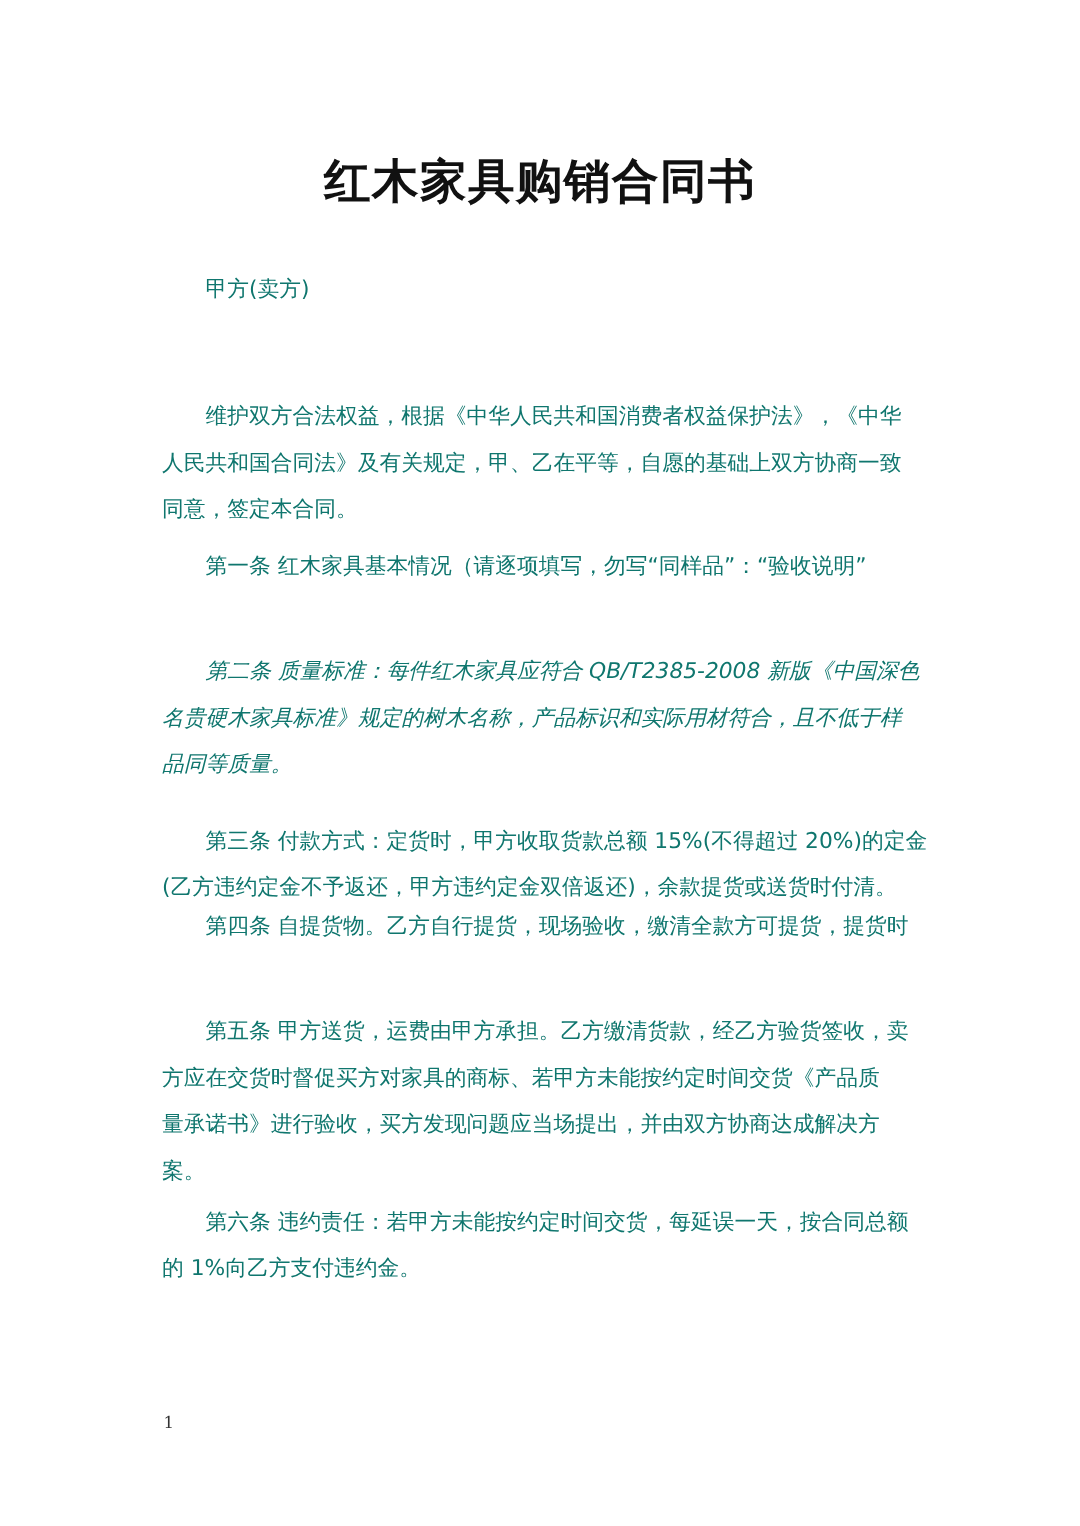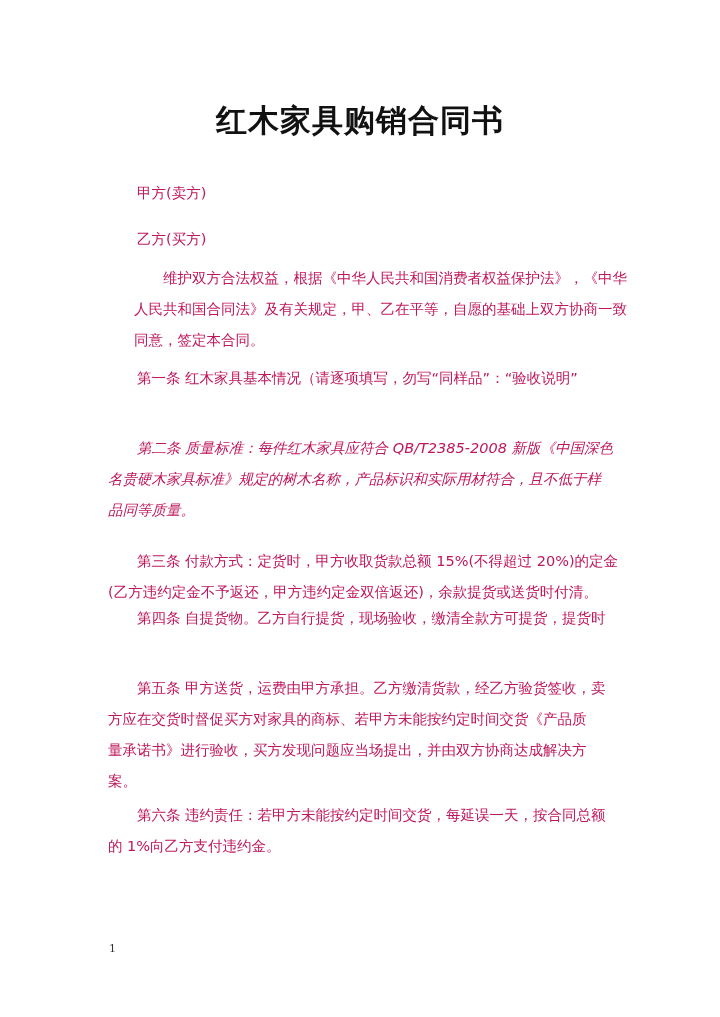--- a/index.html
+++ b/index.html
@@ -1,40 +1,37 @@
 <!DOCTYPE html>
 <html><head>
 <meta charset="utf-8">
 <style>
   html, body { margin: 0; padding: 0; background: #ffffff; }
   body { width: 720px; height: 1017px; position: relative; overflow: hidden;
          font-family: "DejaVu Sans", "Liberation Sans", sans-serif; color: #1a1a1a; }
   .page { position: absolute; left: 0; top: 0; width: 714px; height: 1017px; background: #fff; }
   .title { position: absolute; left: 0; width: 720px; top: 100px; text-align: center;
            font-size: 31px; font-weight: bold; letter-spacing: 1px; color: #111; }
-  .para { position: absolute; left: 108px; width: 520px; font-size: 14.5px; color: #be185d; }
+  .para { position: absolute; left: 108px; width: 520px; font-size: 14.5px; color: #0f766e; }
   .line { height: 31px; line-height: 31px; white-space: nowrap; }
   .line.indent { padding-left: 29px; }
   .page-number { position: absolute; left: 109px; top: 942px; font-size: 11px;
                  font-family: "DejaVu Serif", serif; color: #333; }
 </style>
 </head>
 <body>
 
 <div class="page">
   <div class="title">红木家具购销合同书</div>
 
   <div class="para" style="top:178px;">
     <div class="line indent">甲方(卖方)</div>
   </div>
-  <div class="para" style="top:224px;">
-    <div class="line indent">乙方(买方)</div>
-  </div>
 
-  <div class="para" style="top:263px;margin-left:26px;">
+  <div class="para" style="top:263px;">
     <div class="line indent">维护双方合法权益，根据《中华人民共和国消费者权益保护法》，《中华</div>
     <div class="line">人民共和国合同法》及有关规定，甲、乙在平等，自愿的基础上双方协商一致</div>
     <div class="line">同意，签定本合同。</div>
   </div>
 
   <div class="para" style="top:363px;">
     <div class="line indent">第一条  红木家具基本情况（请逐项填写，勿写“同样品”：“验收说明”</div>
   </div>
 
   <div class="para" style="top:433px;font-style:italic;">

